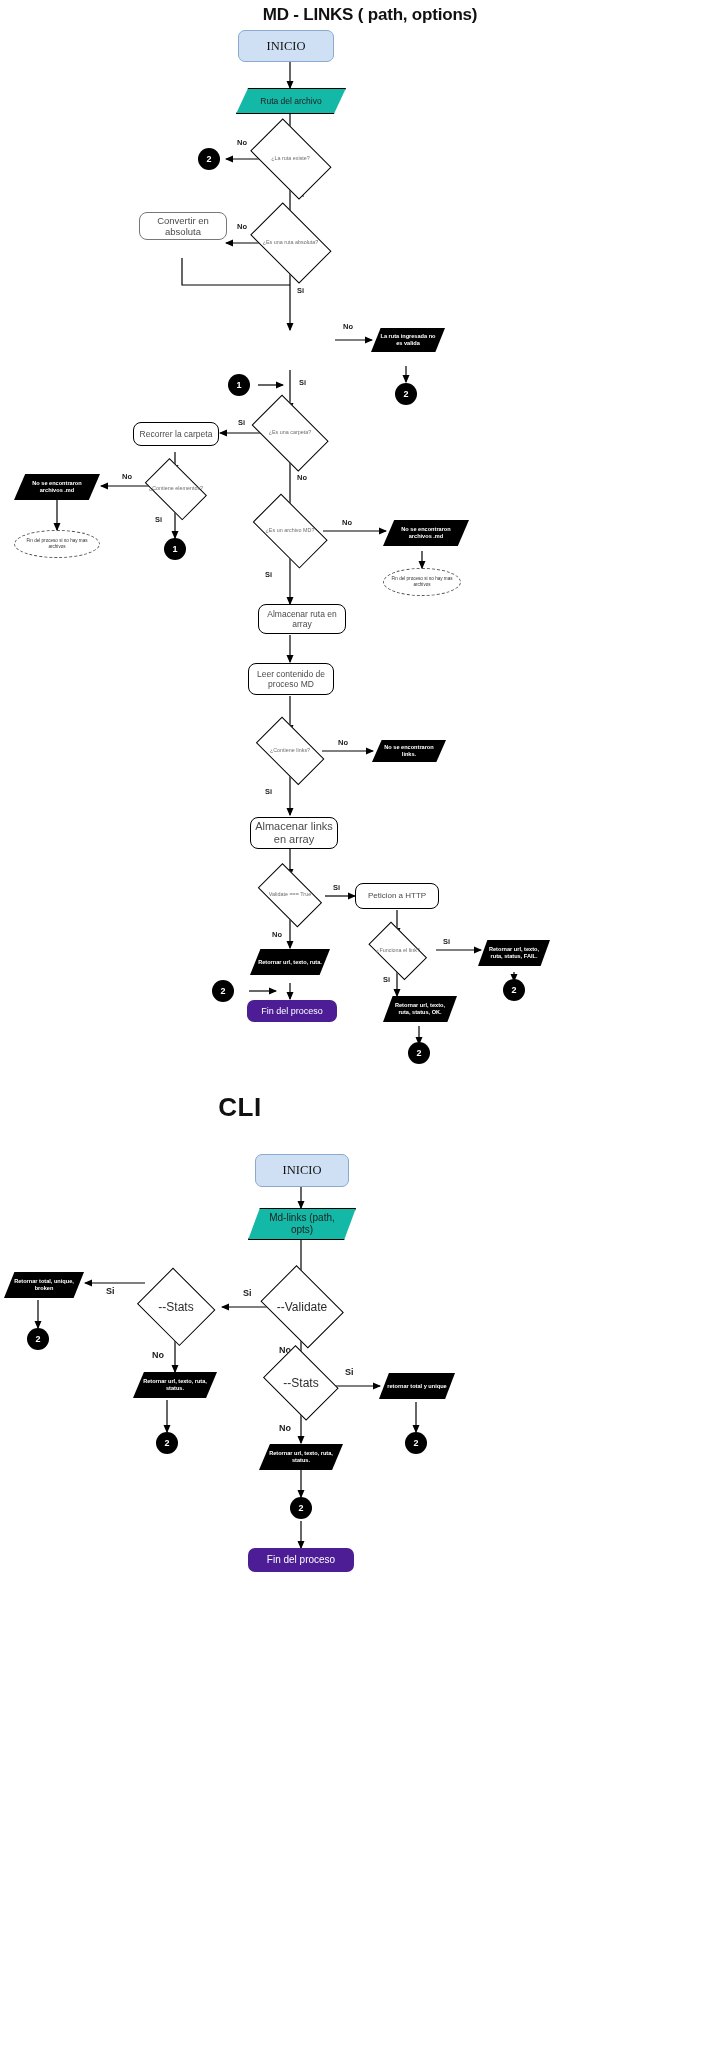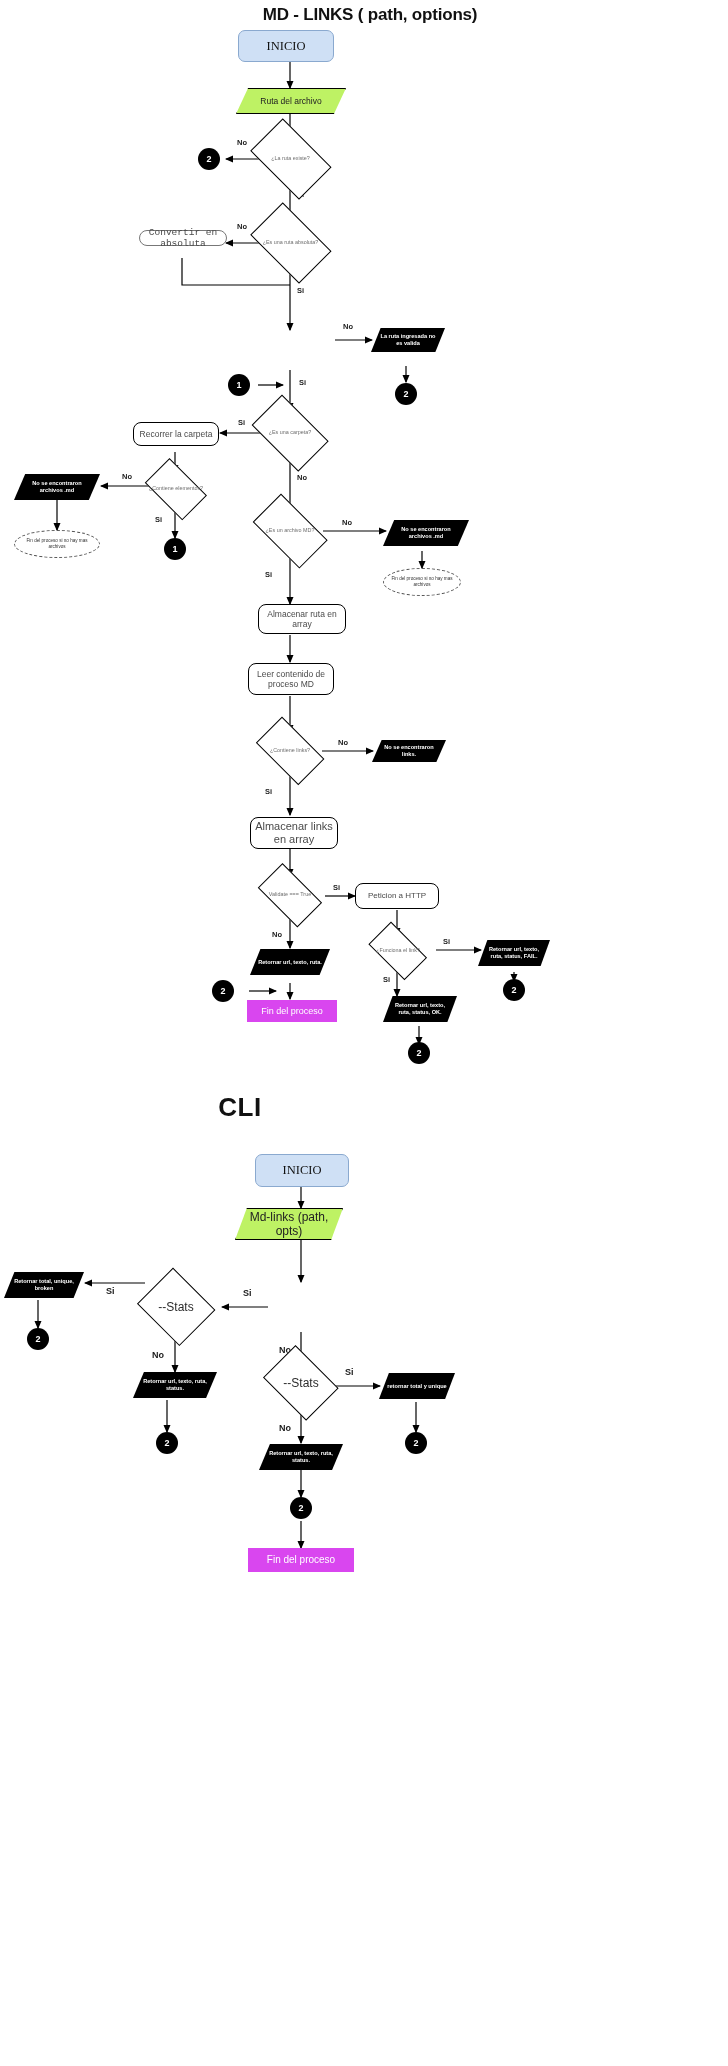--- a/index.html
+++ b/index.html
@@ -54,43 +54,43 @@
   }
   .process {
     background: #ffffff;
     border: 1.3px solid #000000;
     border-radius: 8px;
     font-size: 9.5px;
     color: #4a4a4a;
   }
 
   .io-parallel {
-    background: #bef264;
+    background: #14b8a6;
     border: 1.3px solid #000000;
     font-size: 8.5px;
     color: #222222;
     -webkit-clip-path: polygon(11% 0, 100% 0, 89% 100%, 0 100%);
     clip-path: polygon(11% 0, 100% 0, 89% 100%, 0 100%);
   }
   .io-parallel .inner { padding: 0 8px; }
 
   .io-black {
     background: #000000;
     color: #ffffff;
     font-size: 5.6px;
     font-weight: bold;
     -webkit-clip-path: polygon(13% 0, 100% 0, 87% 100%, 0 100%);
     clip-path: polygon(13% 0, 100% 0, 87% 100%, 0 100%);
   }
   .io-black .inner { padding: 0 7px; line-height: 1.25; }
 
   .end-black {
-    background: #d946ef;
+    background: #4c1d95;
     color: #ffffff;
-    border-radius: 0;
+    border-radius: 7px;
     font-size: 9px;
   }
 
   .decision {
     font-size: 5.4px;
     color: #6e6e6e;
   }
   .decision .dlabel {
     position: relative;
     z-index: 2;
@@ -224,21 +224,21 @@
 
   <div class="node connector" style="left:198px; top:148px; width:22px; height:22px;">2</div>
 
   <div class="node decision" style="left:243px; top:212px; width:95px; height:62px;">
     <span class="dshape"></span>
     <span class="dlabel">¿Es una ruta absoluta?</span>
   </div>
   <div class="edge-label" style="left:237px; top:222px;">No</div>
   <div class="edge-label" style="left:297px; top:286px;">Si</div>
 
-  <div class="node process" style="left:139px; top:230px; width:88px; height:16px; border-color:#777;font-family:Liberation Mono, monospace;">Convertir en absoluta</div>
+  <div class="node process" style="left:139px; top:212px; width:88px; height:28px; border-color:#777;">Convertir en absoluta</div>
 
   <div class="edge-label" style="left:343px; top:322px;">No</div>
   <div class="edge-label" style="left:299px; top:378px;">Si</div>
 
   <div class="node io-black" style="left:371px; top:328px; width:74px; height:24px;">
     <span class="inner">La ruta ingresada no es valida</span>
   </div>
   <div class="node connector" style="left:395px; top:383px; width:22px; height:22px;">2</div>
 
   <div class="node connector" style="left:228px; top:374px; width:22px; height:22px;">1</div>
@@ -330,24 +330,28 @@
   <div class="node connector" style="left:408px; top:1042px; width:22px; height:22px;">2</div>
 
   <div class="node connector" style="left:212px; top:980px; width:22px; height:22px;">2</div>
 
   <div class="node end-black" style="left:247px; top:1000px; width:90px; height:22px;">Fin del proceso</div>
 
   <div class="node title title-cli" style="left:180px; top:1090px; width:120px; height:34px;">CLI</div>
 
   <div class="node terminator" style="left:255px; top:1154px; width:94px; height:33px;">INICIO</div>
 
-  <div class="node io-parallel" style="left:235px; top:1208px; width:108px; height:32px; font-size:12px;">
+  <div class="node io-parallel" style="left:248px; top:1208px; width:108px; height:32px; font-size:10px;">
     <span class="inner">Md-links (path, opts)</span>
   </div>
 
+  <div class="node decision cli-d" style="left:256px; top:1272px; width:92px; height:70px;">
+    <span class="dshape"></span>
+    <span class="dlabel">--Validate</span>
+  </div>
   <div class="edge-label lg" style="left:243px; top:1288px;">Si</div>
   <div class="edge-label lg" style="left:279px; top:1345px;">No</div>
 
   <div class="node decision cli-d" style="left:135px; top:1272px; width:82px; height:70px;">
     <span class="dshape"></span>
     <span class="dlabel">--Stats</span>
   </div>
   <div class="edge-label lg" style="left:106px; top:1286px;">Si</div>
   <div class="edge-label lg" style="left:152px; top:1350px;">No</div>
 

